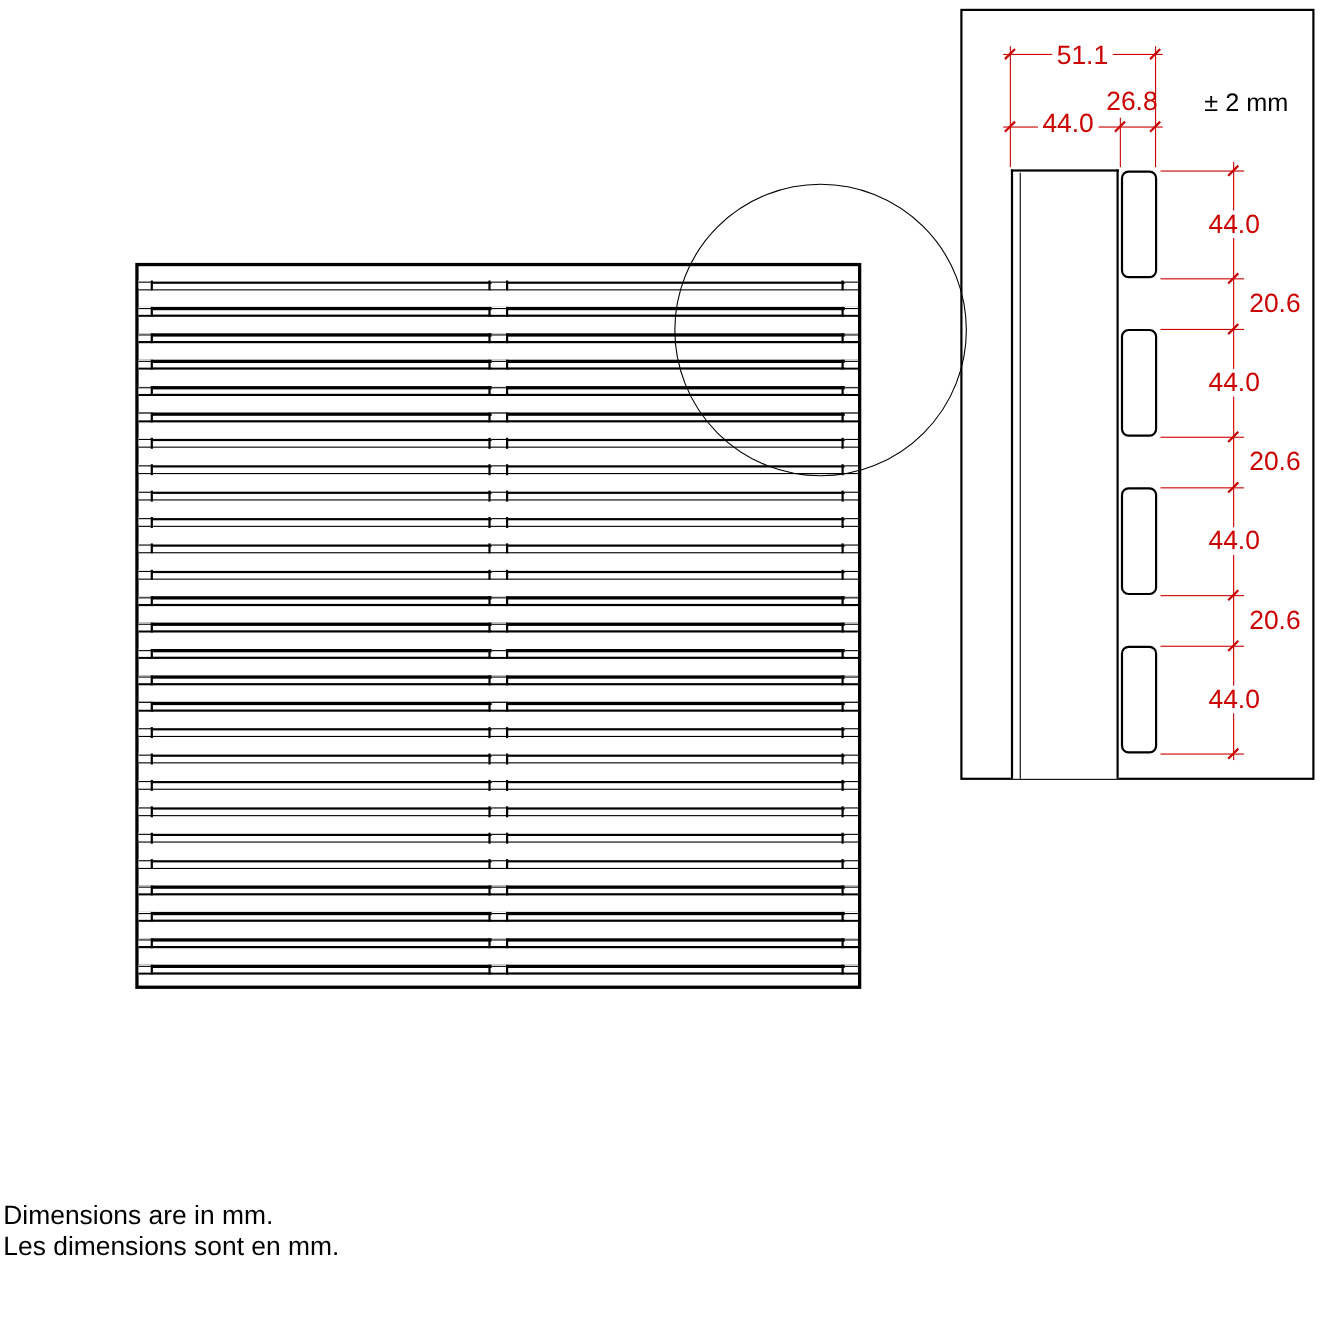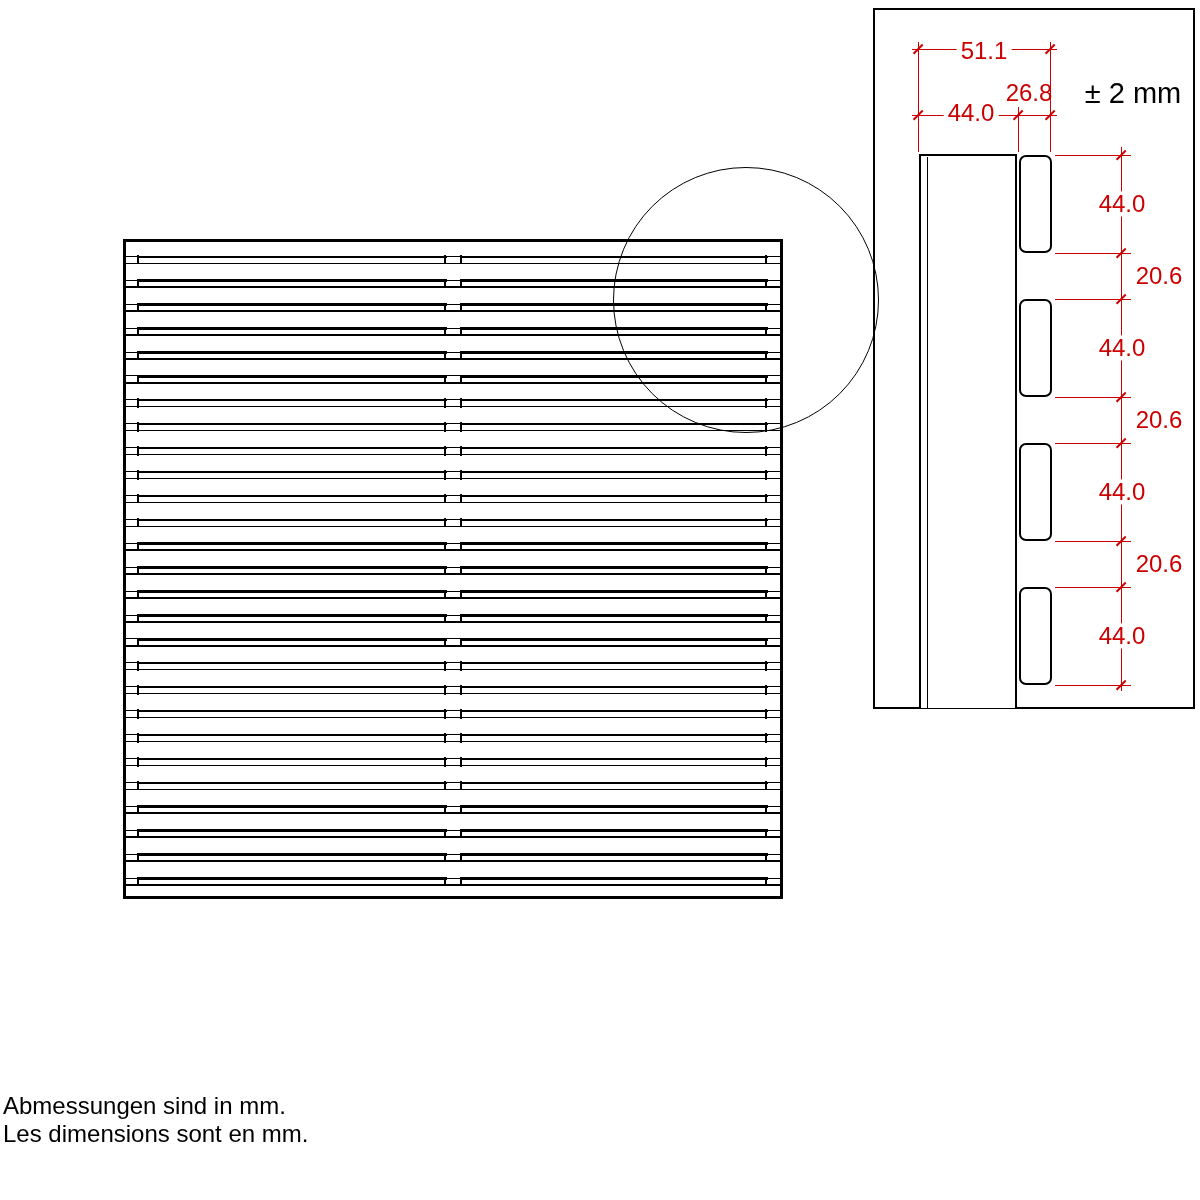--- a/index.html
+++ b/index.html
@@ -29,21 +29,21 @@
   .tick{position:absolute;width:13px;height:1.6px;background:var(--red,#c00);
         transform:translate(-50%,-50%) rotate(-45deg);}
   
   .bl{position:absolute;background:var(--black,#000);}
   .wr{position:absolute;background:var(--bg,#fff);}
   
   .dim-label{position:absolute;transform:translate(-50%,-50%);
         font-size:24px;line-height:1.05;color:var(--red,#c00);white-space:nowrap;}
   .dim-label.bgw{background:var(--bg,#fff);padding:0 4px;}
   #tolerance{position:absolute;transform:translate(-50%,-50%);
-        font-size:29px;color:var(--black,#000);white-space:nowrap;}
+        font-size:23px;color:var(--black,#000);white-space:nowrap;}
   
   #notes{left:3px;top:1092px;font-size:24px;line-height:27.5px;color:var(--black,#000);}
   #notes div{white-space:nowrap;}
 </style>
 </head>
 <body>
 
 <div class="canvas">
 
   <div id="panel" class="abs"></div>
@@ -425,17 +425,17 @@
       <span class="dim-label bgw" style="left: 1122px; top: 204px;">44.0</span>
       <span class="dim-label" style="left: 1159px; top: 276px;">20.6</span>
       <span class="dim-label bgw" style="left: 1122px; top: 348px;">44.0</span>
       <span class="dim-label" style="left: 1159px; top: 420px;">20.6</span>
       <span class="dim-label bgw" style="left: 1122px; top: 492px;">44.0</span>
       <span class="dim-label" style="left: 1159px; top: 564px;">20.6</span>
       <span class="dim-label bgw" style="left: 1122px; top: 636px;">44.0</span>
     </div>
 
   <div id="notes" class="abs">
-    <div>Abmessungen sind in mm.</div>
+    <div>Dimensions are in mm.</div>
     <div>Les dimensions sont en mm.</div>
   </div>
 
 </div>
 
 </body></html>

